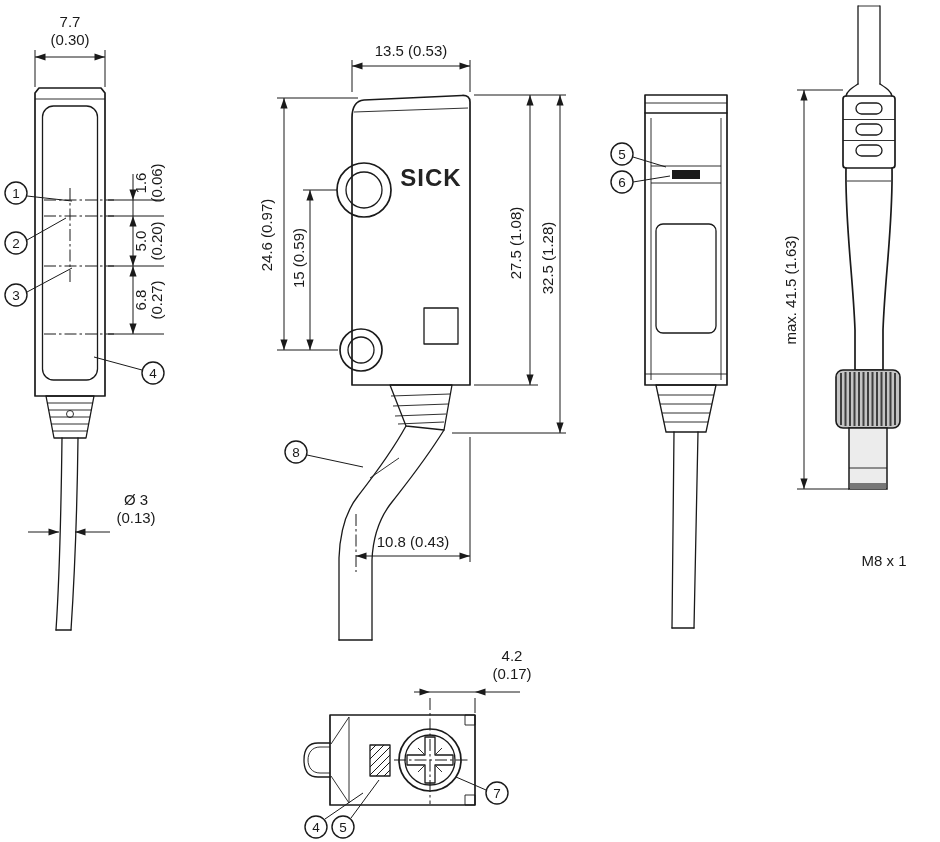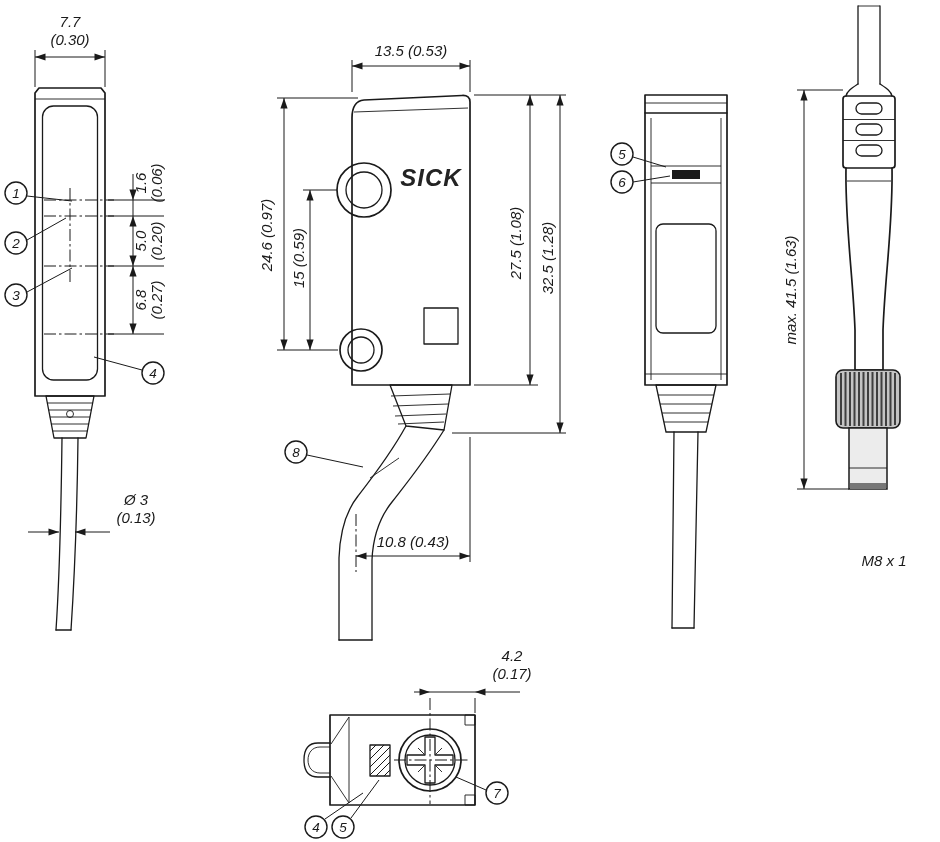--- a/index.html
+++ b/index.html
@@ -1,17 +1,17 @@
 <!DOCTYPE html>
 <html><head>
 <meta charset="utf-8">
 <style>
   html,body{margin:0;padding:0;background:#ffffff;}
   .stage{position:relative;width:940px;height:842px;background:#fff;overflow:hidden;
-         font-family:"Liberation Sans",sans-serif;font-style:italic;}
+         font-family:"Liberation Sans",sans-serif;}
   svg{display:block;}
   .ol  {fill:none;stroke:#1a1a1a;stroke-width:1.7;stroke-linejoin:round;stroke-linecap:round;}
   .ol2 {fill:none;stroke:#1a1a1a;stroke-width:1.3;stroke-linejoin:round;stroke-linecap:round;}
   .th  {fill:none;stroke:#1a1a1a;stroke-width:0.9;stroke-linejoin:round;}
   .dim {fill:none;stroke:#1a1a1a;stroke-width:1;}
   .cl  {fill:none;stroke:#1a1a1a;stroke-width:1;stroke-dasharray:12 3 2.5 3;}
   .ah  {fill:#1a1a1a;stroke:none;}
   .dtx {font-family:"Liberation Sans",sans-serif;font-size:15px;fill:#1a1a1a;}
   .cnum{font-family:"Liberation Sans",sans-serif;font-size:13.5px;fill:#1a1a1a;}
   .logo{font-family:"Liberation Sans",sans-serif;font-size:24px;font-weight:bold;

